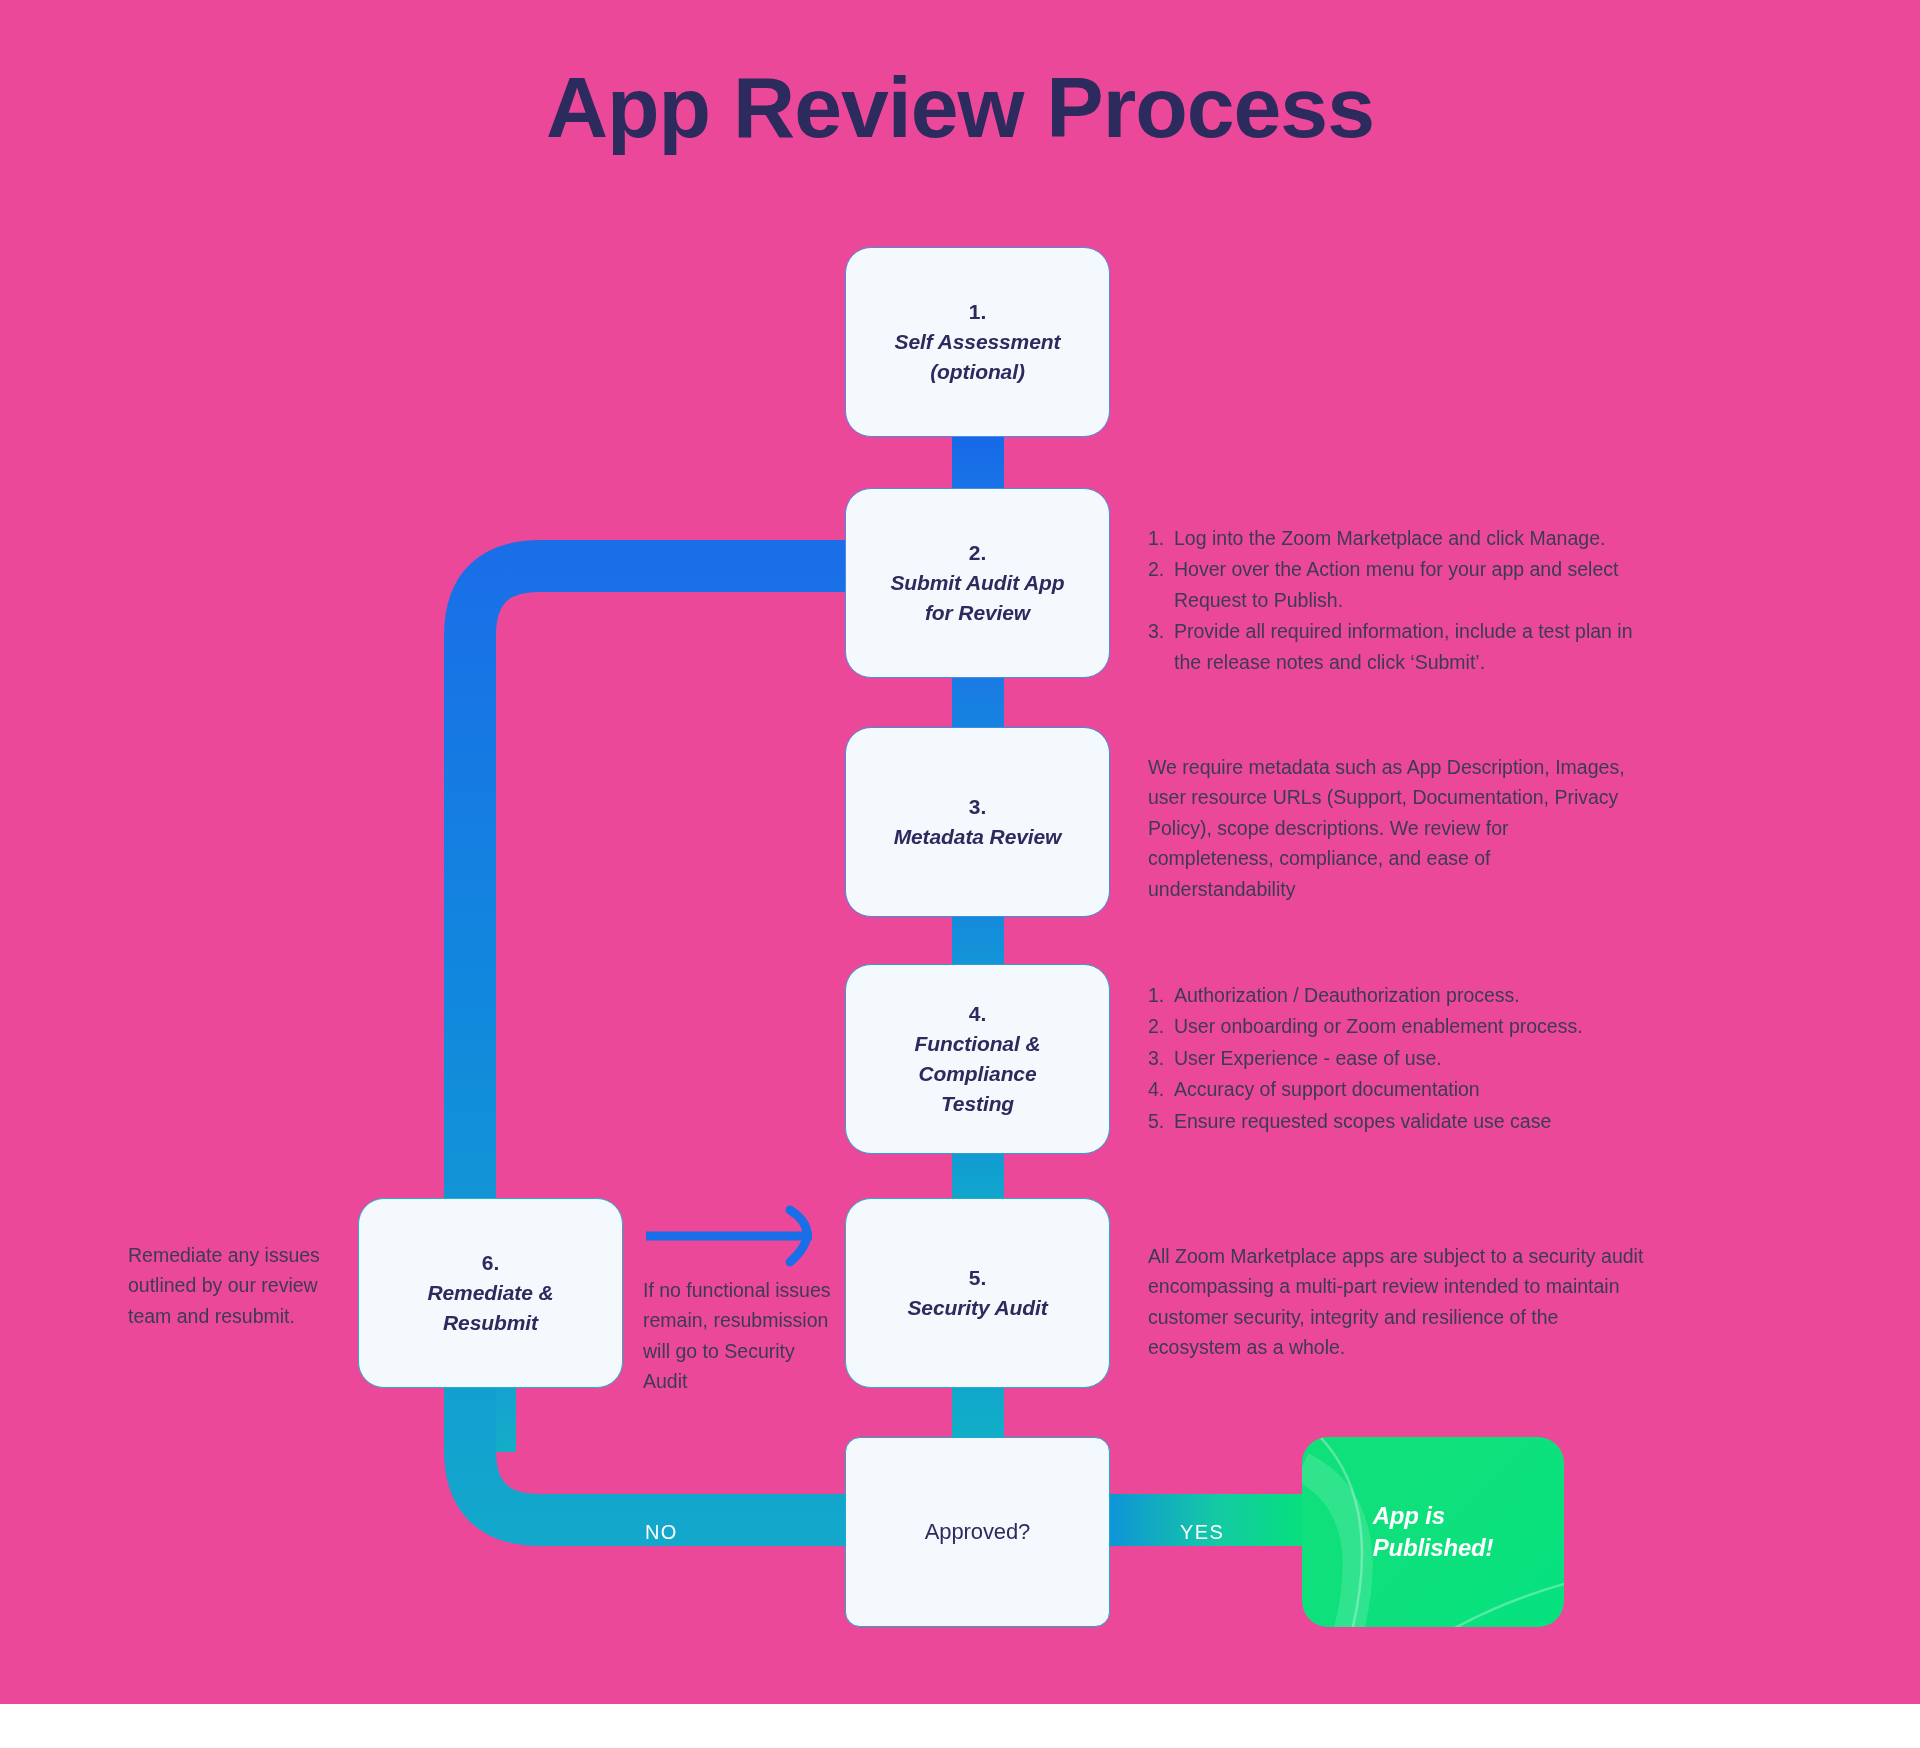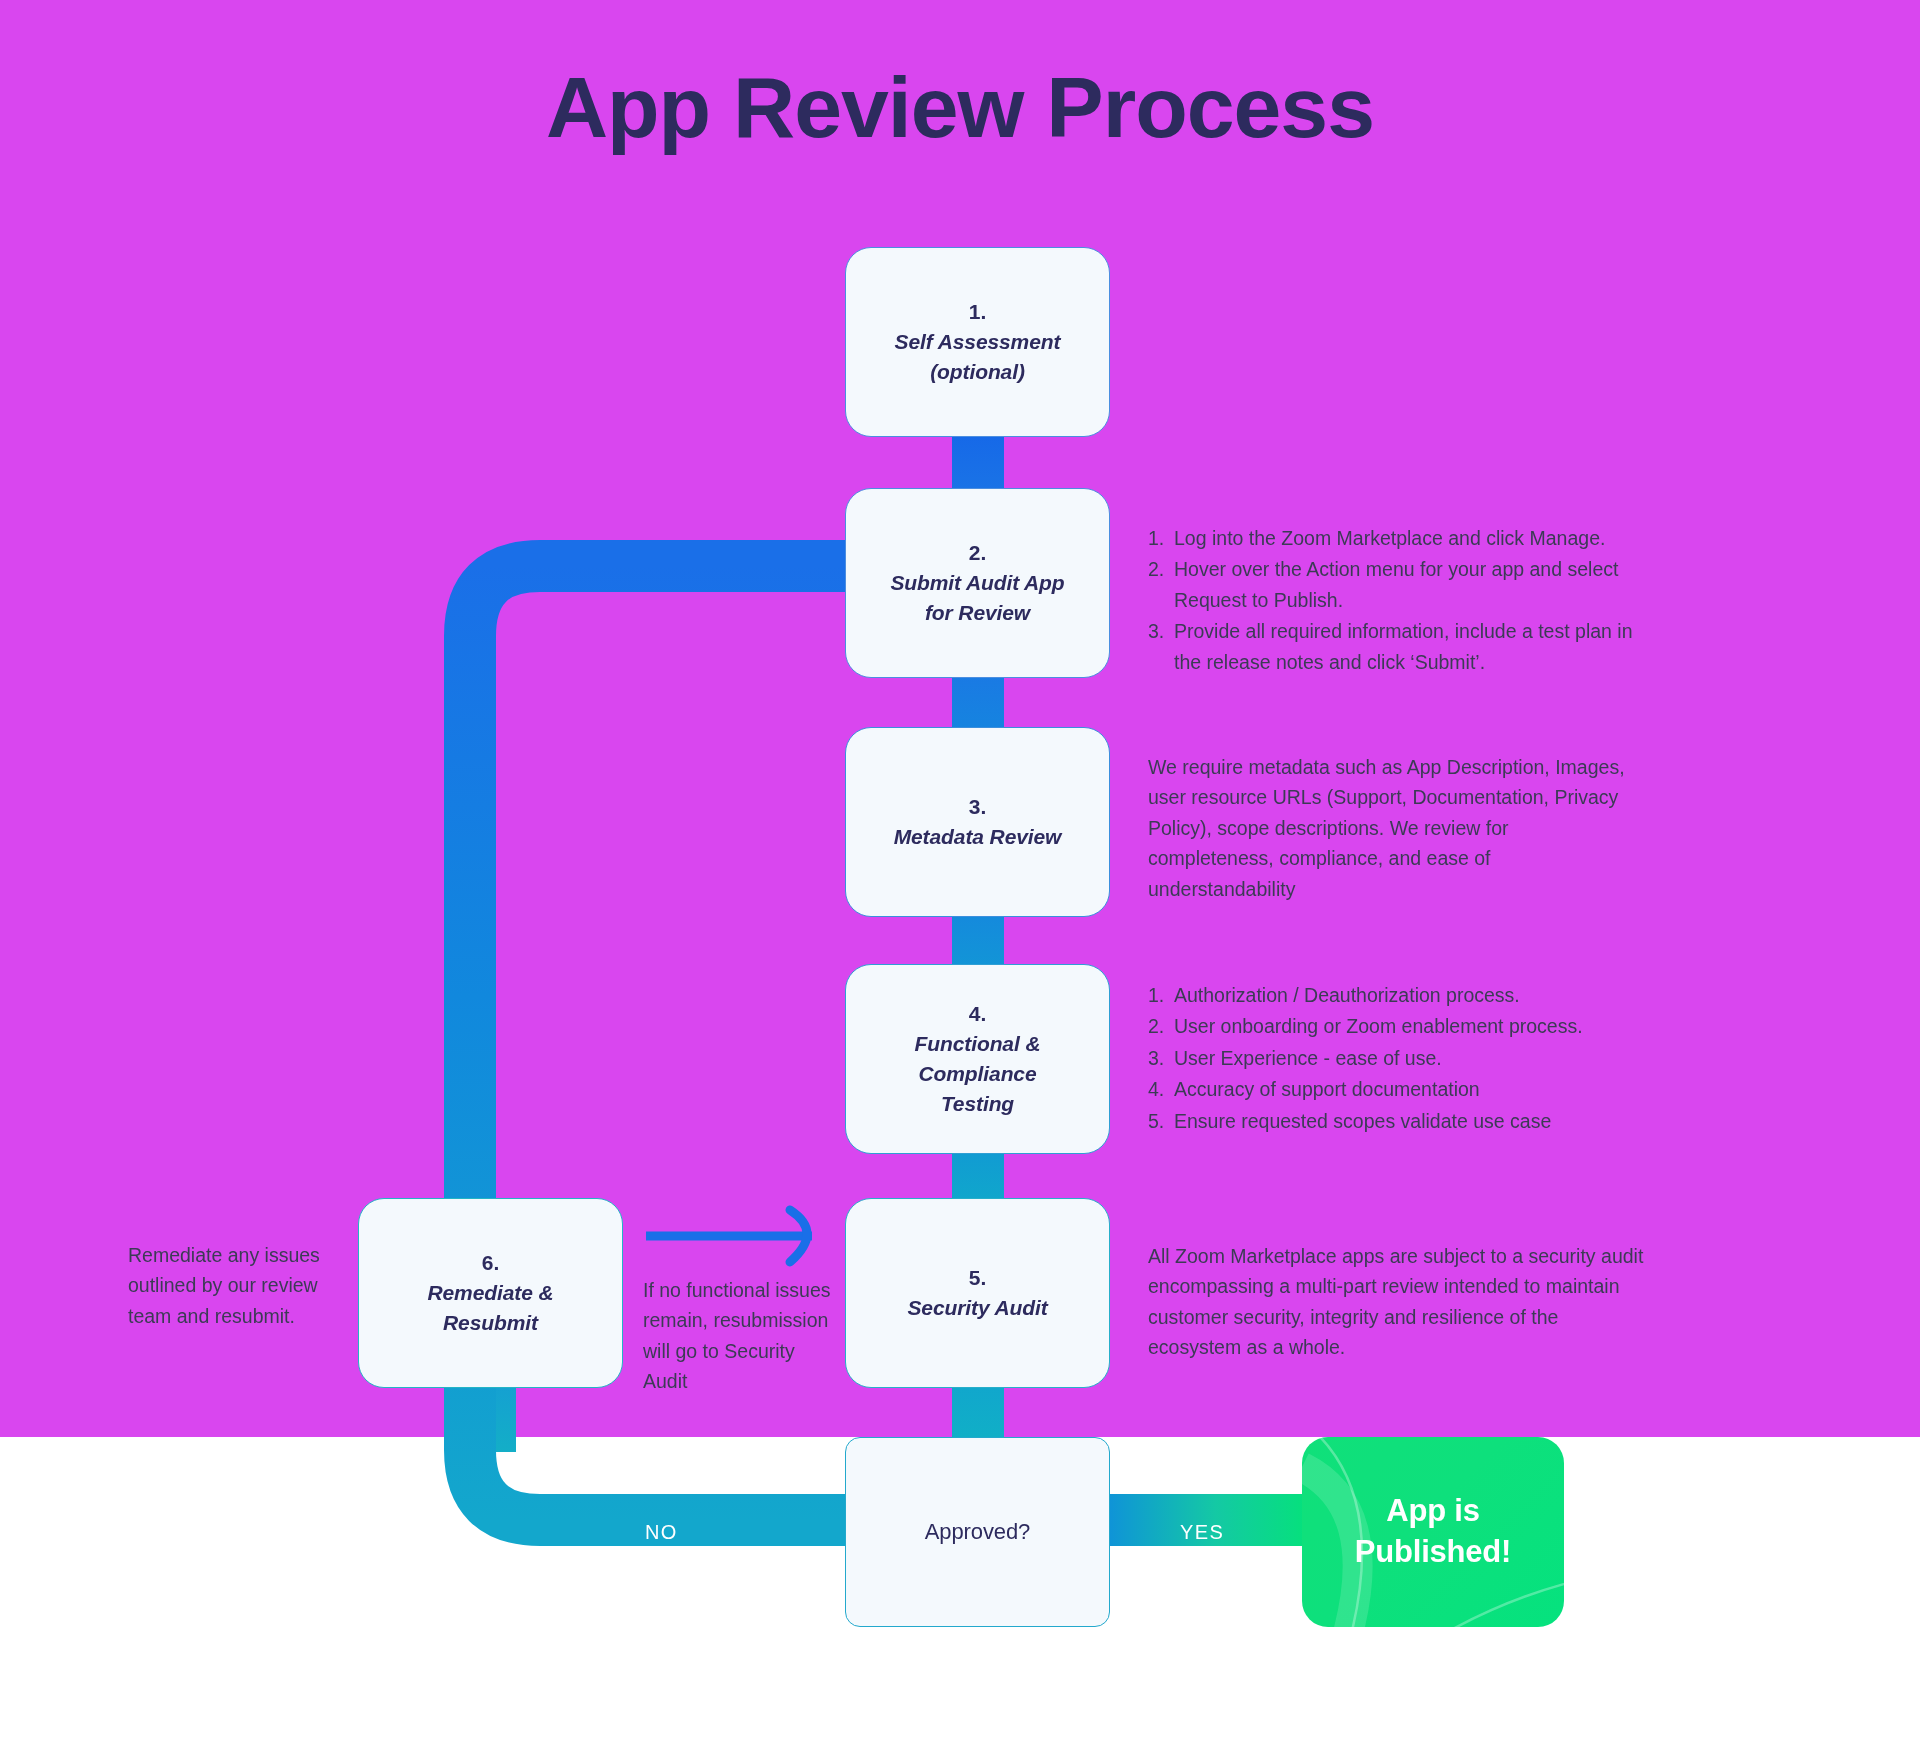--- a/index.html
+++ b/index.html
@@ -6,22 +6,22 @@
   html, body {
     width: 1920px;
     height: 1748px;
     background: #ffffff;
     font-family: "Liberation Sans", sans-serif;
     overflow: hidden;
   }
   #stage {
     position: relative;
     width: 1920px;
-    height: 1437px;
-    background: #d946ef;
+    height: 1704px;
+    background: #ec4899;
   }
 
   
   .page-title {
     position: absolute;
     left: 0; top: 58px;
     width: 1920px;
     text-align: center;
     font-size: 86px;
     font-weight: 700;
@@ -87,24 +87,24 @@
     background: linear-gradient(135deg, #10e07a 0%, #0ee07c 45%, #05e27e 100%);
     display: flex;
     align-items: center;
     justify-content: center;
   }
   #published .pubtext {
     position: relative;
     z-index: 3;
     color: #ffffff;
     font-weight: 700;
-    font-size: 31px;
+    font-size: 24px;
     line-height: 1.32;
-    text-align: center;
     letter-spacing: -0.2px;
+    font-style: italic;
   }
   #published svg.deco {
     position: absolute;
     left: 0; top: 0;
     width: 100%; height: 100%;
     z-index: 1;
   }
 
   
   .desc {

